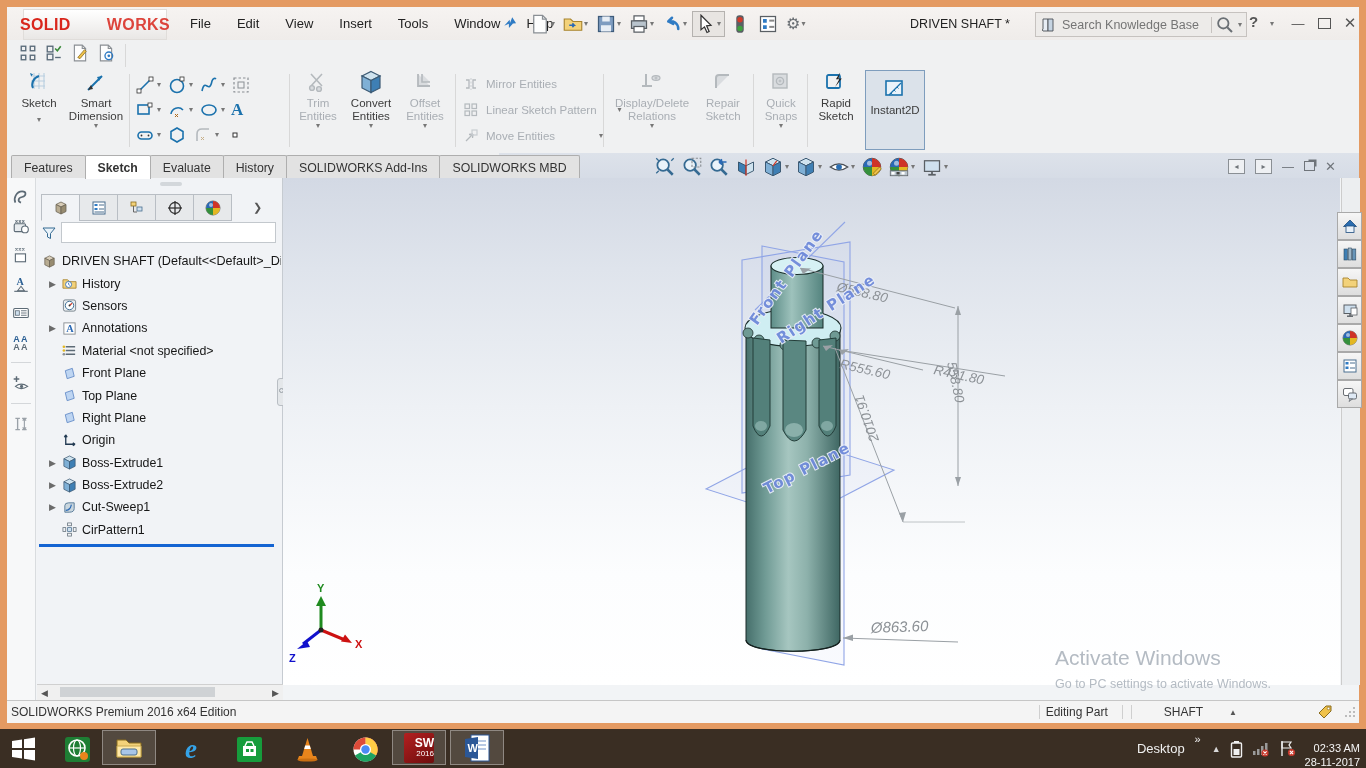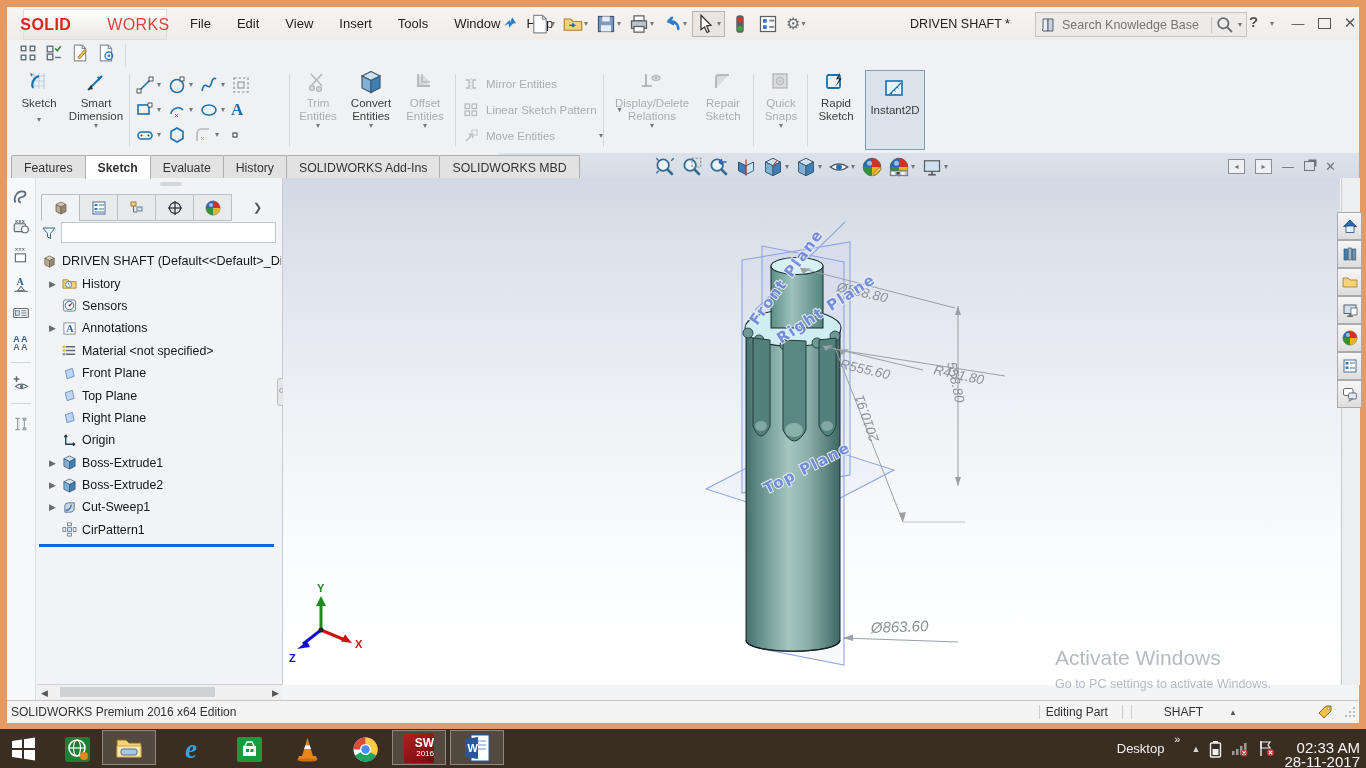--- a/index.html
+++ b/index.html
@@ -82,21 +82,21 @@
   
   #statusbar{left:7px;top:700px;width:1352px;height:22px;background:#f4f4f4;border-top:1px solid #c6c6c6;
              display:flex;align-items:center;font-size:12px;color:#333;}
   .ssep{width:1px;height:14px;background:#cfcfcf;margin:0 6px;}
   
   #taskbar{left:0;top:729px;width:1366px;height:39px;background:#3a2e23;display:flex;align-items:center;}
   .tb-slot{position:absolute;top:6px;width:30px;height:28px;display:flex;align-items:center;justify-content:center;}
   .tb-open{position:absolute;top:1px;height:35px;width:54px;background:rgba(255,255,255,.13);
            border:1px solid rgba(255,255,255,.35);display:flex;align-items:center;justify-content:center;box-sizing:border-box;}
   #tray{position:absolute;right:6px;top:0;height:39px;display:flex;align-items:center;gap:9px;color:#f0f0f0;}
-  #clock{text-align:right;font-size:15px;line-height:14px;color:#f5f5f5;margin-top:12px;}
+  #clock{text-align:right;font-size:11px;line-height:14px;color:#f5f5f5;margin-top:12px;}
   .dim-text{font-style:italic;fill:#8c9196;font-size:13.5px;font-family:"Liberation Sans",sans-serif;}
   .plane-text{fill:#6f8ada;font-size:15px;font-weight:bold;letter-spacing:1.5px;font-family:"DejaVu Sans",sans-serif;
               paint-order:stroke;stroke:#e9eef8;stroke-width:2px;opacity:.95;}
 </style>
 </head>
 <body>
 
 <svg width="0" height="0" style="position:absolute">
   <defs>
     <g id="sym-ball">
@@ -154,21 +154,21 @@
 
 <div id="screen">
 
   <div id="titlebar" class="abs">
     <div id="logo-box" class="abs">
       <svg width="24" height="22" viewBox="0 0 24 22">
         <path d="M14,2 C8,2 6,5 9,8 C12,11 8,12 5,11" fill="none" stroke="#d9261c" stroke-width="2.4" stroke-linecap="round"></path>
         <path d="M20,7 C14,6 12,9 15,12 C18,15 14,18 9,17" fill="none" stroke="#d9261c" stroke-width="2.4" stroke-linecap="round"></path>
       </svg>
       <span style="font-size:16px;color:#d9261c;letter-spacing:.4px;">
-        <b>SOLID</b><span style="font-weight:400;opacity:.85;margin-left:36px;">WORKS</span>
+        <b>SOLID</b><span style="font-weight:700;opacity:.85;margin-left:36px;">WORKS</span>
       </span>
     </div>
     <div class="abs flex" style="left:170px;top:0;height:33px;">
       <span class="menu-item">File</span>
       <span class="menu-item">Edit</span>
       <span class="menu-item">View</span>
       <span class="menu-item">Insert</span>
       <span class="menu-item">Tools</span>
       <span class="menu-item">Window</span>
       <span class="menu-item">Help</span>

